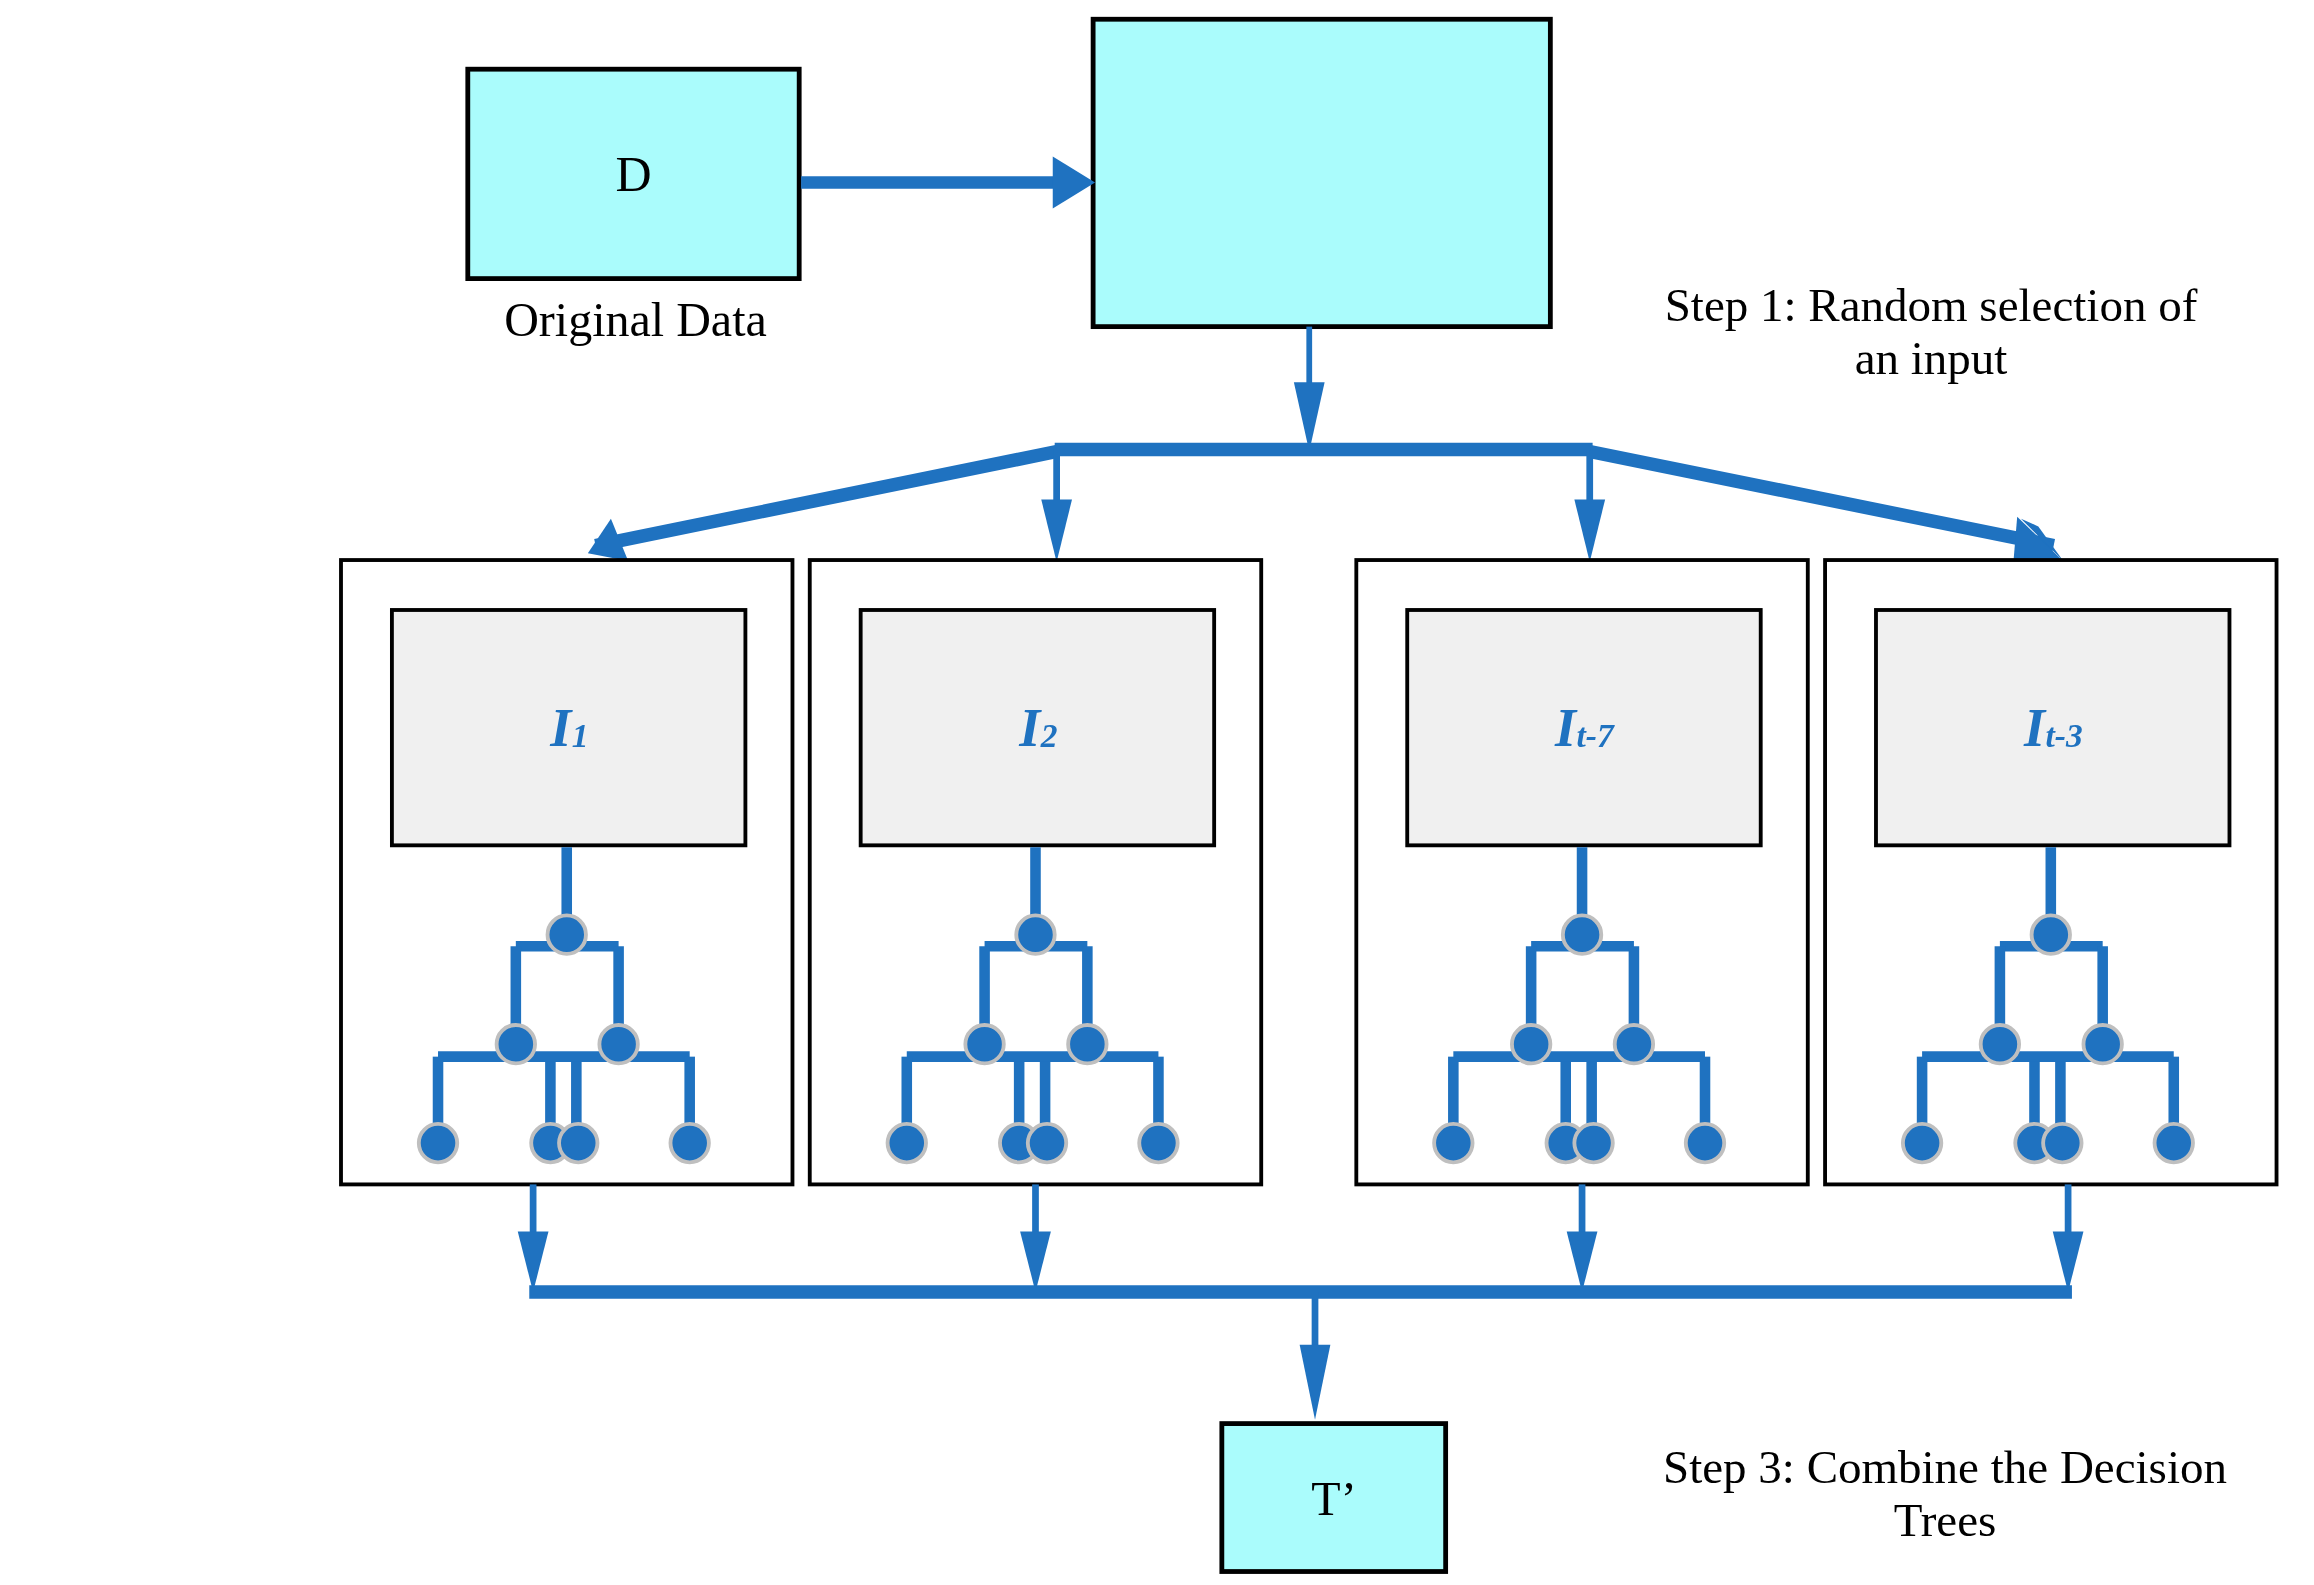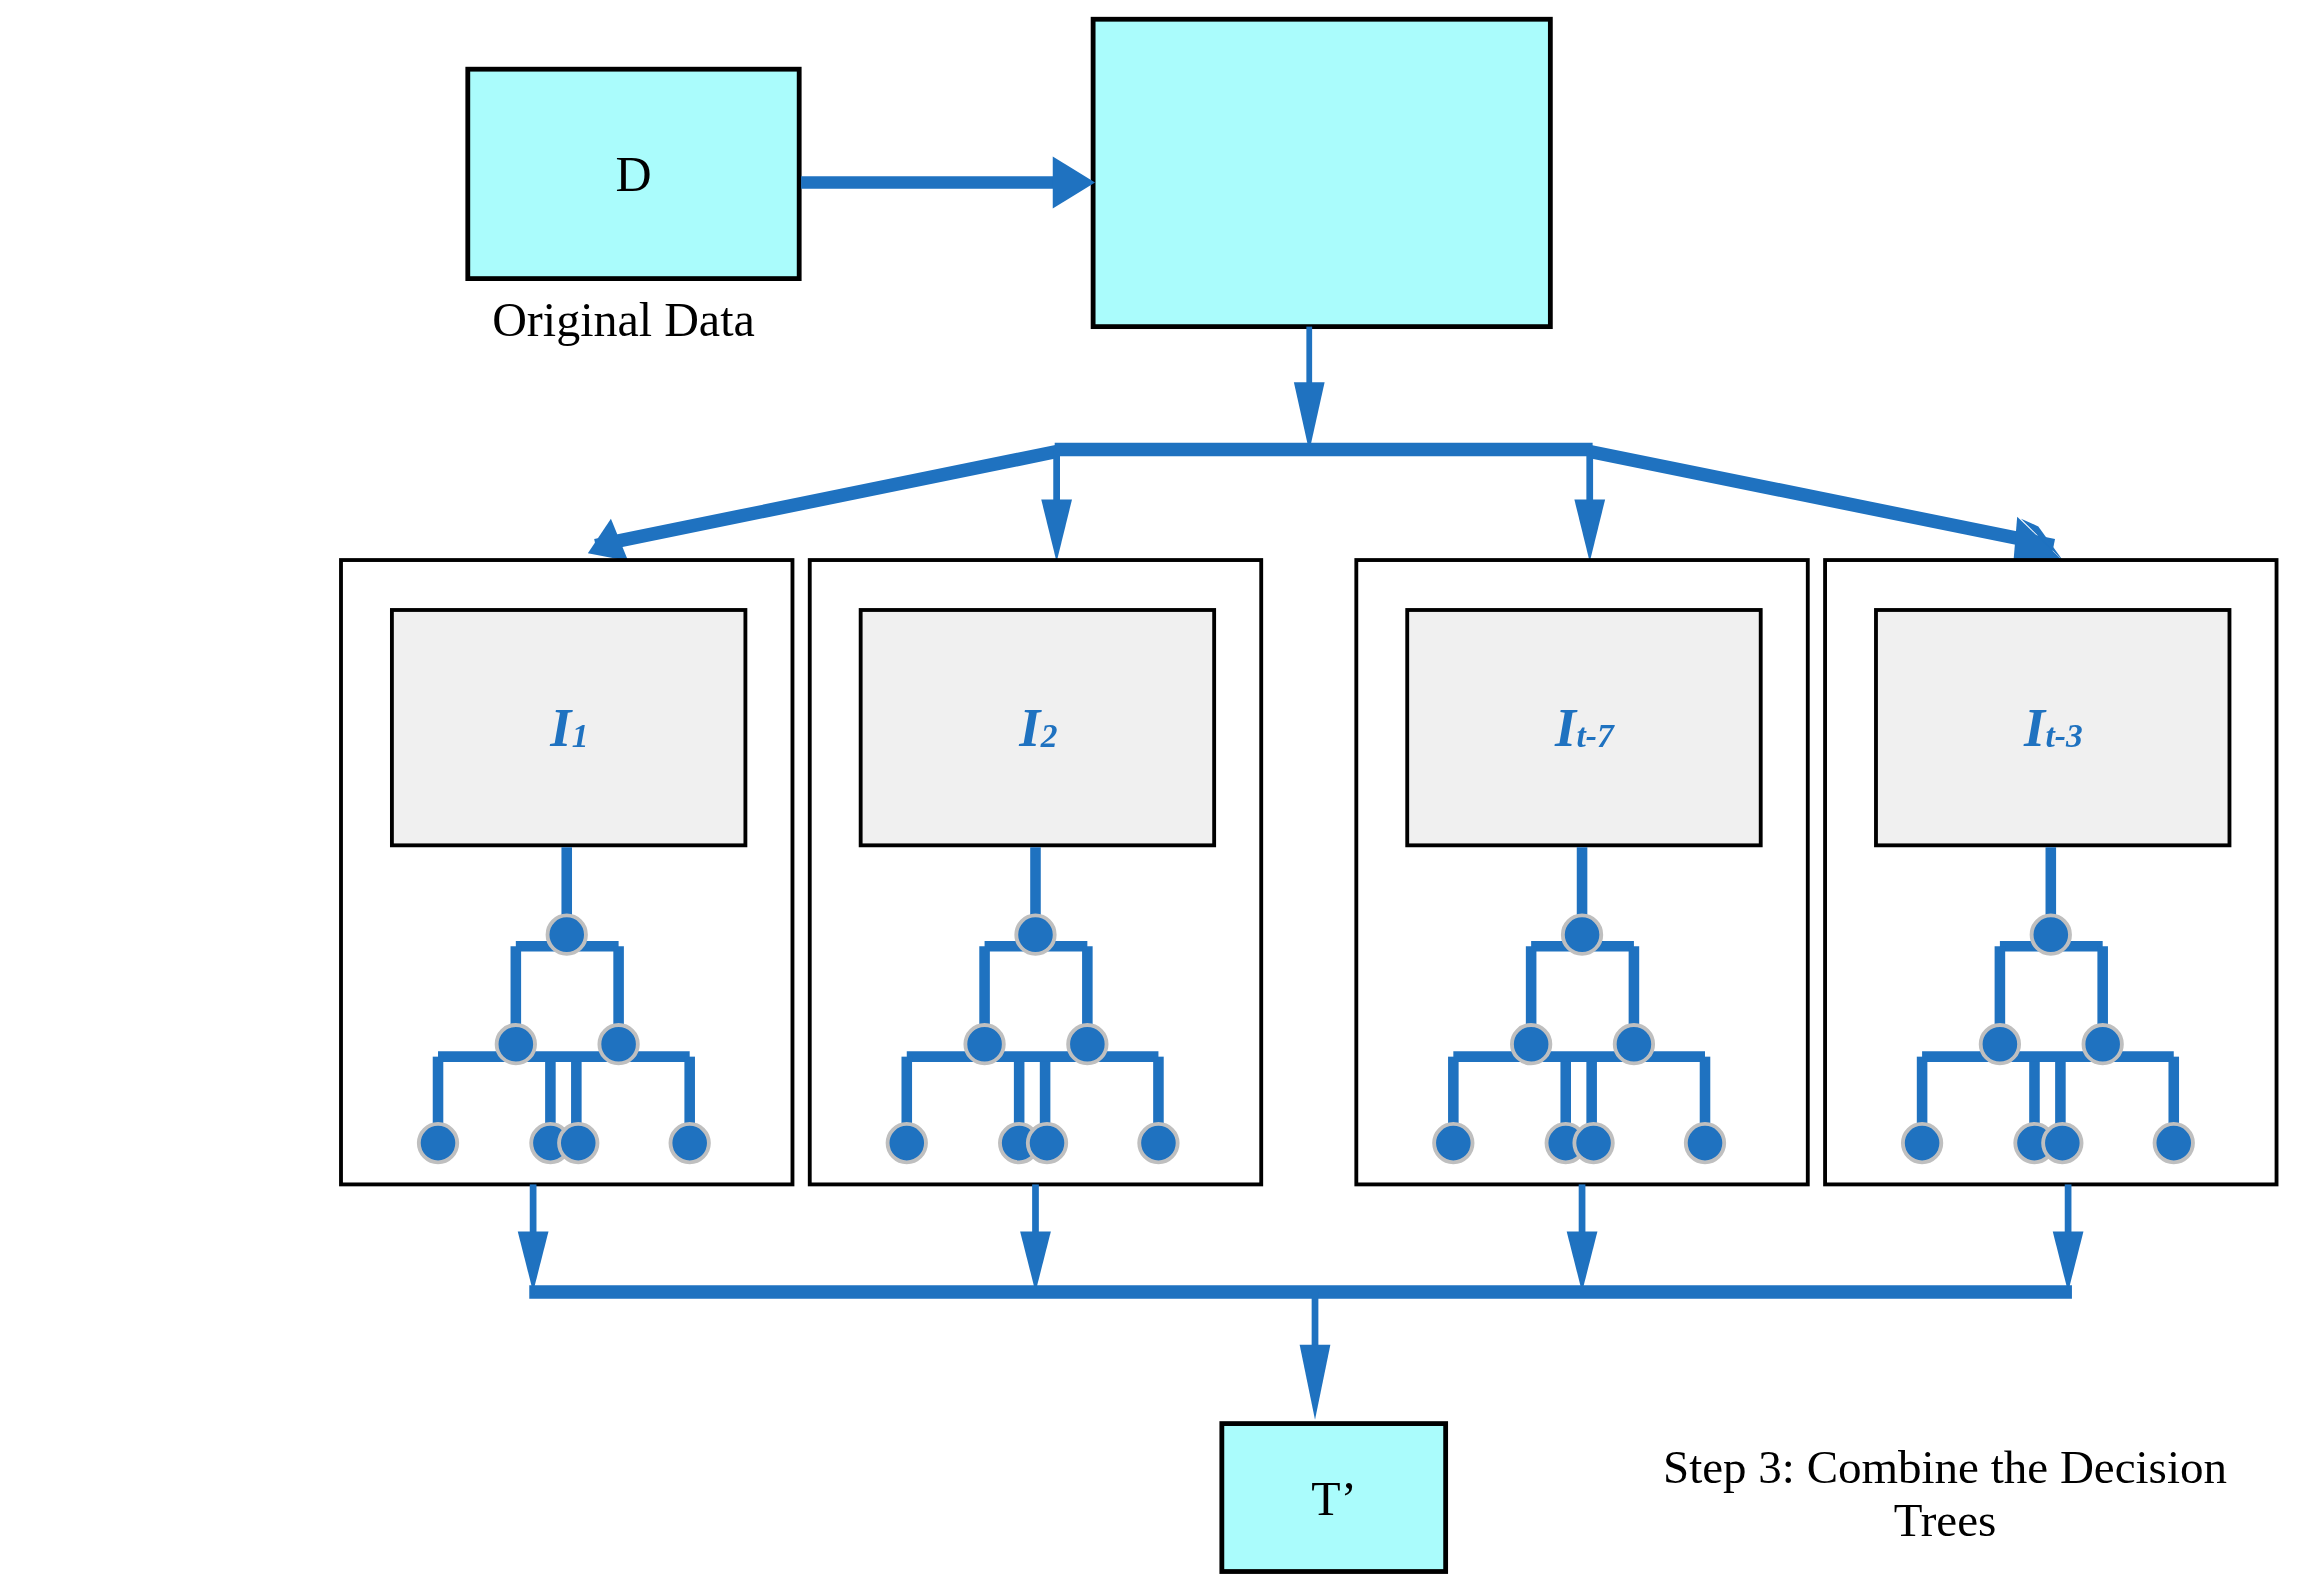--- a/index.html
+++ b/index.html
@@ -225,23 +225,25 @@
       <line x1="1369" y1="1345" x2="1369" y2="1410" stroke="#1F72C0" stroke-width="7"></line>
       <polygon points="1353,1400 1385,1400 1369,1478" fill="#1F72C0"></polygon>
     </g>
 
     <rect x="1272" y="1482" height="154" width="233" fill="#AAFCFC" stroke="#000000" stroke-width="5"></rect>
 
   </svg>
 
   <div class="boxlabel" style="left:468px; top:69px; width:331px; height:209px; font-size:50px;">D</div>
 
-  <div class="lbl" style="left:412px; top:293px; width:423px; font-size:48px;">Original Data</div>
-
-
+  <div class="lbl" style="left:424px; top:293px; width:423px; font-size:48px;">Original Data</div>
+
+
+  <div class="lbl" style="left:1595px; top:279px; width:672px; font-size:47px;">Step 1: Random selection of
+an input</div>
 
 
   <div class="lbl" style="left:1580px; top:1441px; width:730px; font-size:47px;">Step 3: Combine the Decision
 Trees</div>
 
   <div class="boxlabel" style="left:1222px; top:1424px; width:224px; height:148px; font-size:48px;">T’</div>
 
   <div class="ilabel" style="left:392px; top:610px; width:354px; height:235px;">
     <span>I</span>
       <sub>1</sub>

